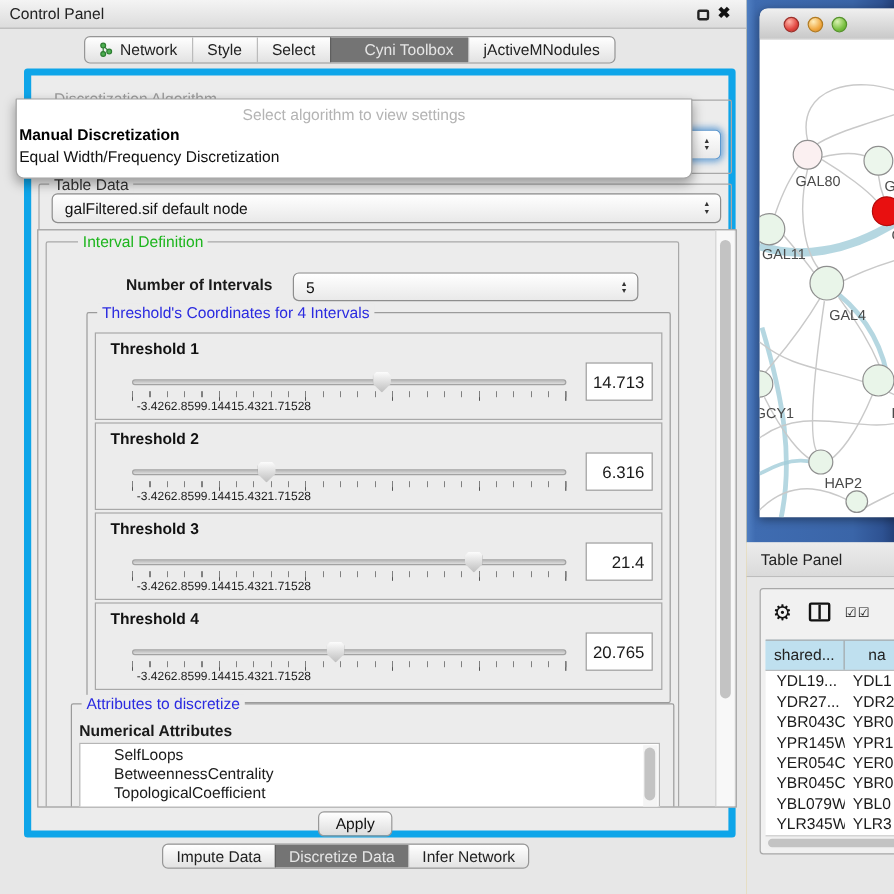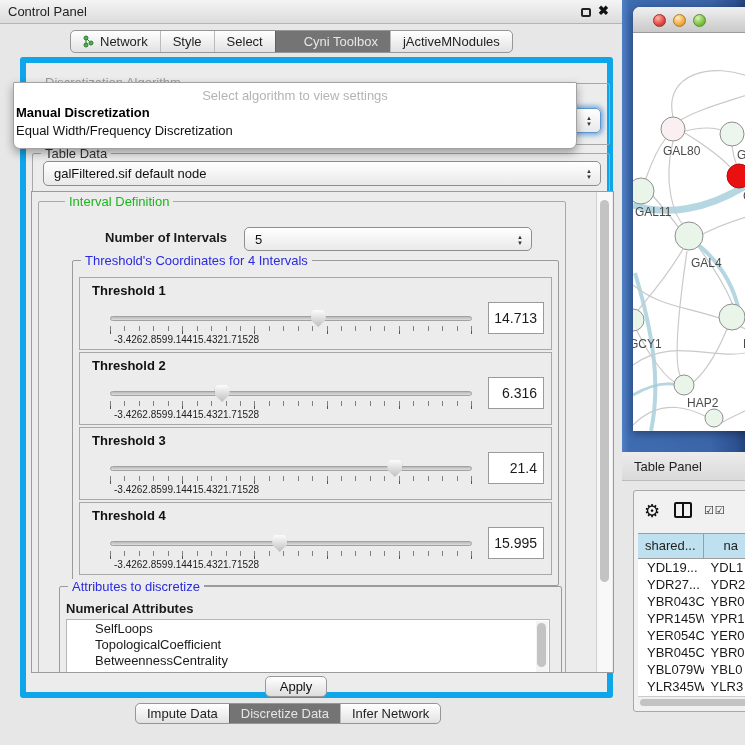--- a/index.html
+++ b/index.html
@@ -231,32 +231,32 @@
               <div class="ticks-major"></div>
               <div class="ticks-minor"></div>
               <div class="scale-row">
                 <span>-3.426</span>
                   <span>2.859</span>
                   <span>9.144</span>
                   <span>15.43</span>
                   <span>21.715</span>
                   <span>28</span>
               </div>
-              <div class="val-box">15.995</div>
+              <div class="val-box">20.765</div>
             </div>
           </div>
         </div>
 
         <div class="group" style="left:27px; top:394px; width:503px; height:96px; border-color:#9b9b9b;">
           <span class="group-title t-blue">Attributes to discretize</span>
           <span class="attr-header">Numerical Attributes</span>
           <div class="attr-list">
             <div class="item">SelfLoops</div>
+            <div class="item">BetweennessCentrality</div>
             <div class="item">TopologicalCoefficient</div>
-            <div class="item">BetweennessCentrality</div>
             <div class="list-scrollbar">
                 <div class="thumb-v"></div>
               </div>
           </div>
         </div>
 
         <div id="main-scrollbar" class="abs">
           <div class="thumb-v"></div>
         </div>
       </div>

